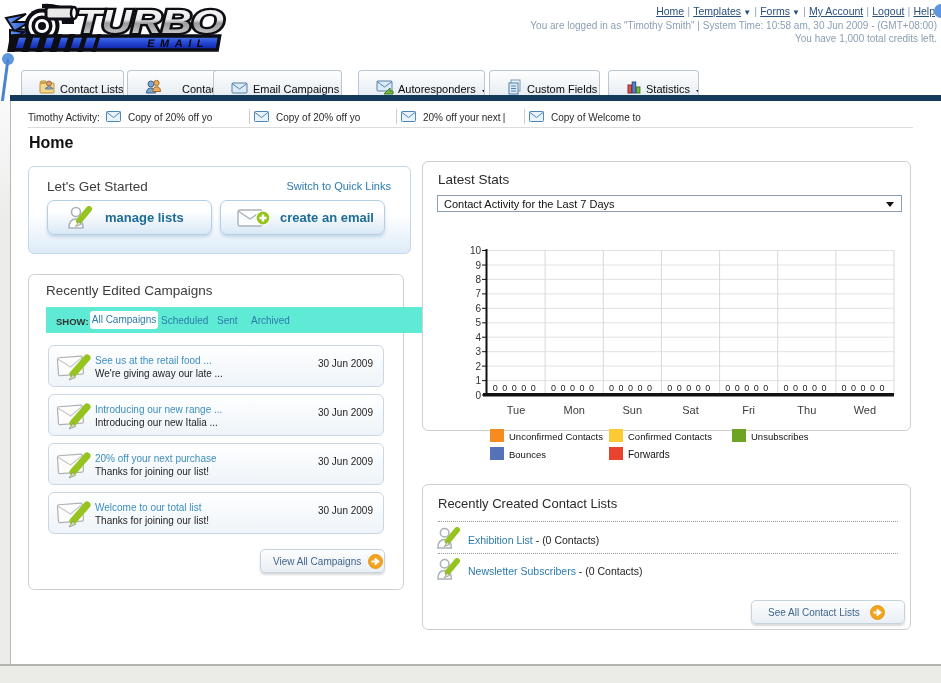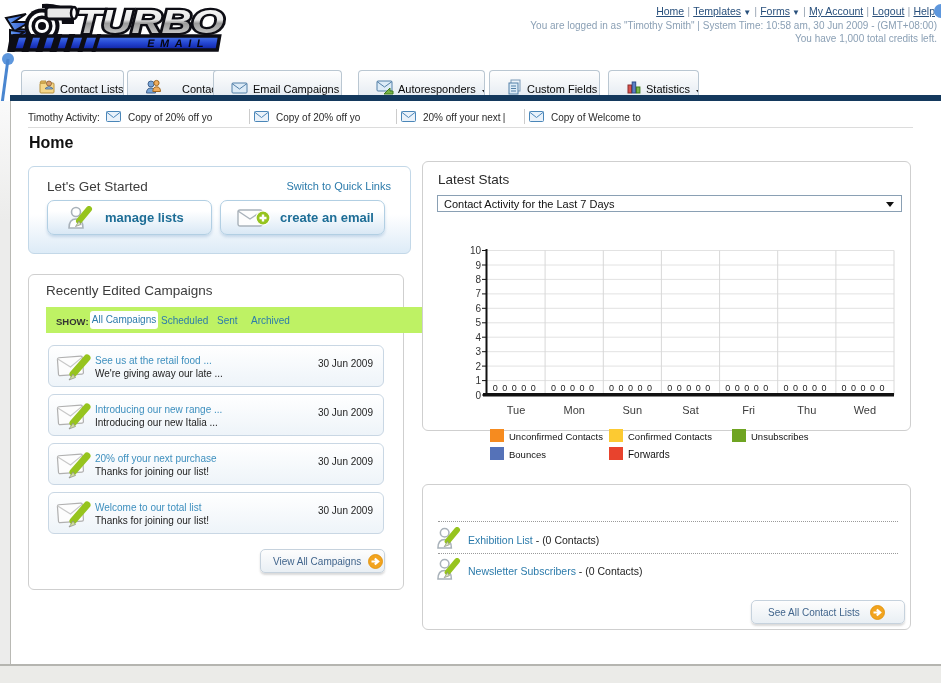--- a/index.html
+++ b/index.html
@@ -195,21 +195,21 @@
       <path d="M1 5 L13 13 L25 5" fill="none" stroke="#a9b2ba" stroke-width="1.4"></path>
       <circle cx="26" cy="12" r="7" fill="#96c41e" stroke="#fff" stroke-width="1.2"></circle>
       <path d="M26 8.5 L26 15.5 M22.5 12 L29.5 12" stroke="#fff" stroke-width="2.4"></path>
     </svg>
     <span class="lbl" style="margin-left:9px;">create an email</span>
   </div>
 </div>
 
 <div class="panel" style="left:28px; top:274px; width:376px; height:316px;">
   <div class="abs" style="left:17px; top:8px; font-size:13.5px; color:#3c3c3c;">Recently Edited Campaigns</div>
-  <div class="abs" style="left:17px; top:32px; width:400px; height:26px; background:#bef264;">
+  <div class="abs" style="left:17px; top:32px; width:400px; height:26px; background:#5eead4;">
     <span class="abs" style="left:10px; top:9px; font-size:9.5px; font-weight:bold; color:#333;">SHOW:</span>
     <span class="abs" style="left:44px; top:4px; width:68px; height:18px; background:#fff; border-radius:3px; text-align:center; font-size:10px; line-height:18px; white-space:nowrap;"><span class="teal" style="font-size:10px;">All Campaigns</span></span>
     <span class="abs teal" style="left:115px; top:8px; font-size:10px;">Scheduled</span>
     <span class="abs teal" style="left:171px; top:8px; font-size:10px;">Sent</span>
     <span class="abs teal" style="left:205px; top:8px; font-size:10px;">Archived</span>
   </div>
   <div class="citem" style="top:70px;">
     <svg class="abs" style="left:7px; top:6px;" width="36" height="30" viewBox="0 0 36 30">
       <g transform="rotate(-4 14 15)">
             <rect x="2" y="5" width="25" height="18" rx="1.5" fill="#fdfdfd" stroke="#b0b0b0" stroke-width="1.2"></rect>
@@ -387,20 +387,21 @@
   <div class="abs" style="left:205px; top:269px; font-size:9.5px; color:#111;">Confirmed Contacts</div>
   <div class="abs" style="left:309px; top:267px; width:14px; height:13px; background:#6fa422;"></div>
   <div class="abs" style="left:328px; top:269px; font-size:9.5px; color:#111;">Unsubscribes</div>
   <div class="abs" style="left:67px; top:285px; width:14px; height:13px; background:#5572b8;"></div>
   <div class="abs" style="left:86px; top:287px; font-size:9.5px; color:#111;">Bounces</div>
   <div class="abs" style="left:186px; top:285px; width:14px; height:13px; background:#e8432d;"></div>
   <div class="abs" style="left:205px; top:287px; font-size:10px; color:#111;">Forwards</div>
 </div>
 
 <div class="panel" style="left:422px; top:484px; width:489px; height:146px;">
+  <div class="abs" style="left:15px; top:11px; font-size:13px; color:#2a2a2a;">Recently Created Contact Lists</div>
   <div class="dotted" style="left:15px; top:36px; width:460px;"></div>
   <svg class="abs" style="left:13px; top:42px;" width="25" height="23" viewBox="0 0 26 24">
     <circle cx="9" cy="6" r="4.5" fill="#fff" stroke="#a9b2ba" stroke-width="1.6"></circle>
     <path d="M2 22 Q2 13 9 13 Q16 13 16 22 Z" fill="#fff" stroke="#a9b2ba" stroke-width="1.6"></path>
     <path d="M22 3 L12 15" stroke="#96c41e" stroke-width="6" stroke-linecap="round"></path>
     <path d="M12 15 L8.5 20.5 L14 18.5 Z" fill="#d8e6b0" stroke="#888" stroke-width=".7"></path>
   </svg>
   <div class="abs" style="left:45px; top:49px; font-size:10.5px; color:#1d1d1d;"><span class="teal">Exhibition List</span> - (0 Contacts)</div>
   <div class="dotted" style="left:15px; top:68px; width:460px;"></div>
   <svg class="abs" style="left:13px; top:73px;" width="25" height="23" viewBox="0 0 26 24">

